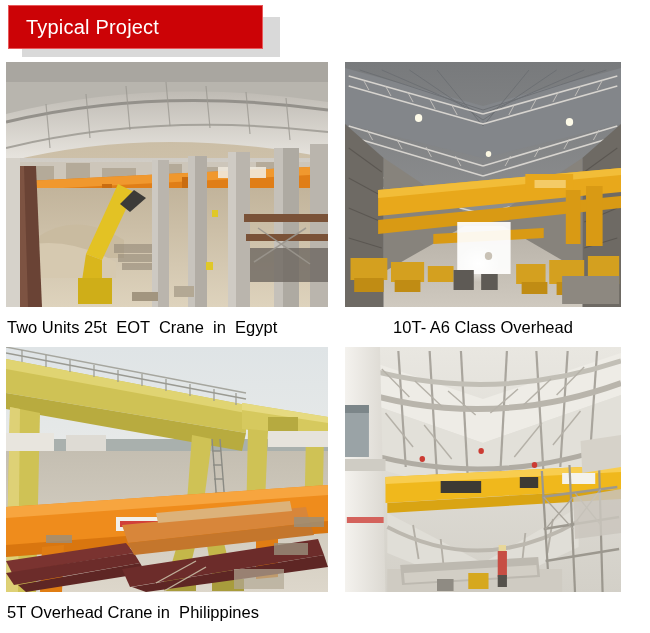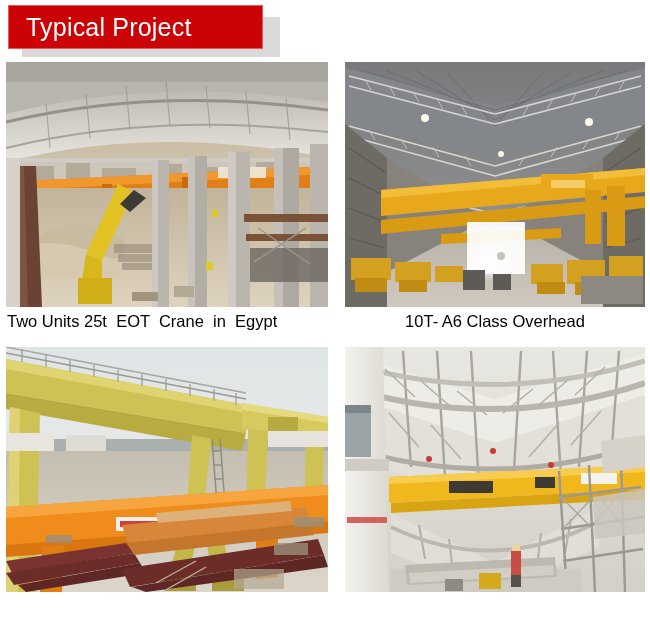--- a/index.html
+++ b/index.html
@@ -20,46 +20,46 @@
   }
   .banner {
     position: absolute; left: 0; top: 0;
     width: 255px; height: 44px;
     background: #cc0306;
     border: 1px solid #e8595b;
     display: flex; align-items: center;
   }
   .banner-title {
     color: #ffffff;
-    font-size: 25px;
+    font-size: 20px;
     font-weight: 400;
     letter-spacing: 0.2px;
     padding-left: 17px;
     line-height: 1;
     white-space: nowrap;
   }
 
   
   .grid { position: absolute; left: 0; top: 62px; width: 650px; }
   .row { position: relative; width: 650px; height: 285px; }
   .cell { position: absolute; top: 0; }
   .cell.left  { left: 6px;   width: 322px; }
-  .cell.right { left: 345px; width: 300px; }
+  .cell.right { left: 345px; width: 276px; }
 
   .photo {
     position: relative;
     width: 100%; height: 245px;
     overflow: hidden;
     background: #b9b5ad;
   }
   .caption {
     font-size: 16.5px;
     color: #000;
     line-height: 1.2;
-    padding-top: 5px;
+    padding-top: 11px;
     white-space: pre;
   }
   .caption.left-align  { text-align: left; padding-left: 1px; }
   .caption.center-align{ text-align: center; }
 
   .photo svg { display: block; width: 100%; height: 100%; }
 </style>
 </head>
 <body>
 
@@ -411,20 +411,21 @@
             <g stroke="#c8bda6" stroke-width="1.4" fill="none" opacity="0.9">
               <line x1="150" y1="236" x2="190" y2="214"></line>
                 <line x1="158" y1="244" x2="200" y2="220"></line>
             </g>
 
             <rect x="0" y="86" width="48" height="18" fill="#e8e5de"></rect>
             <rect x="60" y="88" width="40" height="16" fill="#dedbd4"></rect>
             <rect x="262" y="84" width="60" height="16" fill="#e6e3dc"></rect>
           </svg>
         </div>
+        <div class="caption left-align">5T Overhead Crane in  Philippines</div>
       </div>
 
       <div class="cell right">
         <div class="photo">
           <svg viewBox="0 0 300 245" preserveAspectRatio="none">
             <defs>
               <linearGradient id="qa-roof" x1="0" y1="0" x2="0" y2="1">
                 <stop offset="0%" stop-color="#e9e7e1"></stop>
                   <stop offset="100%" stop-color="#d3d0c8"></stop>
               </linearGradient>

